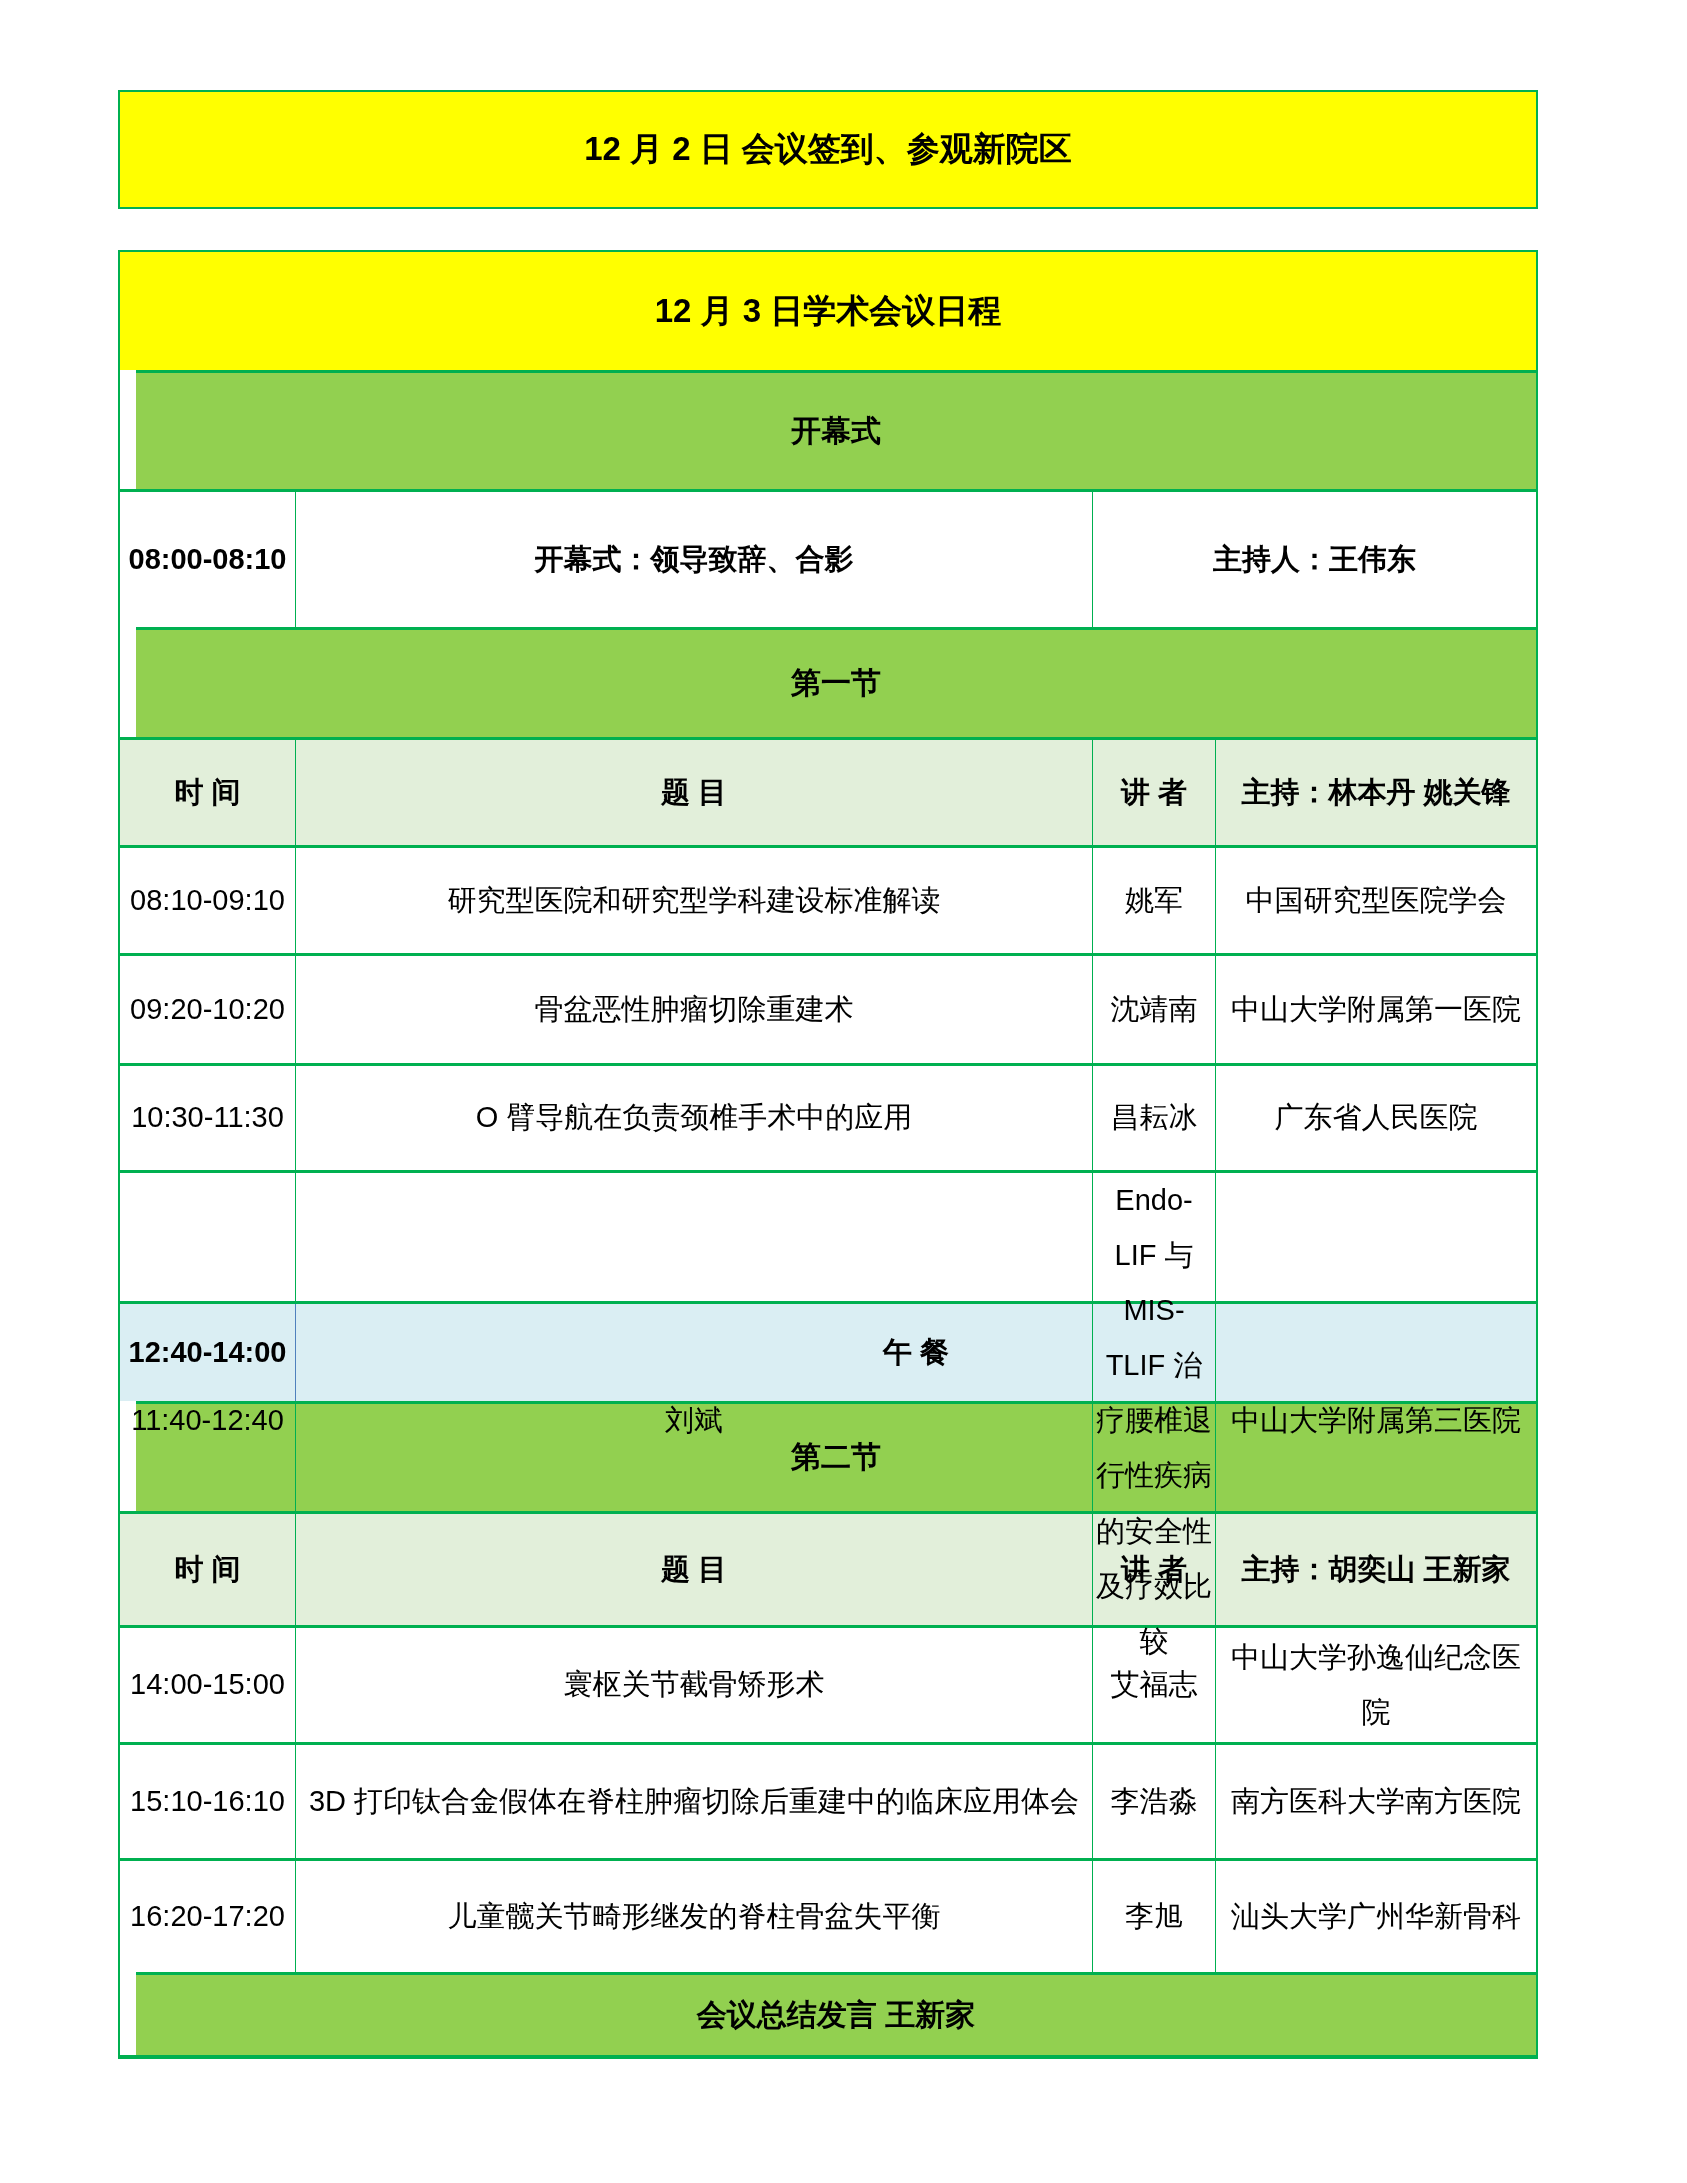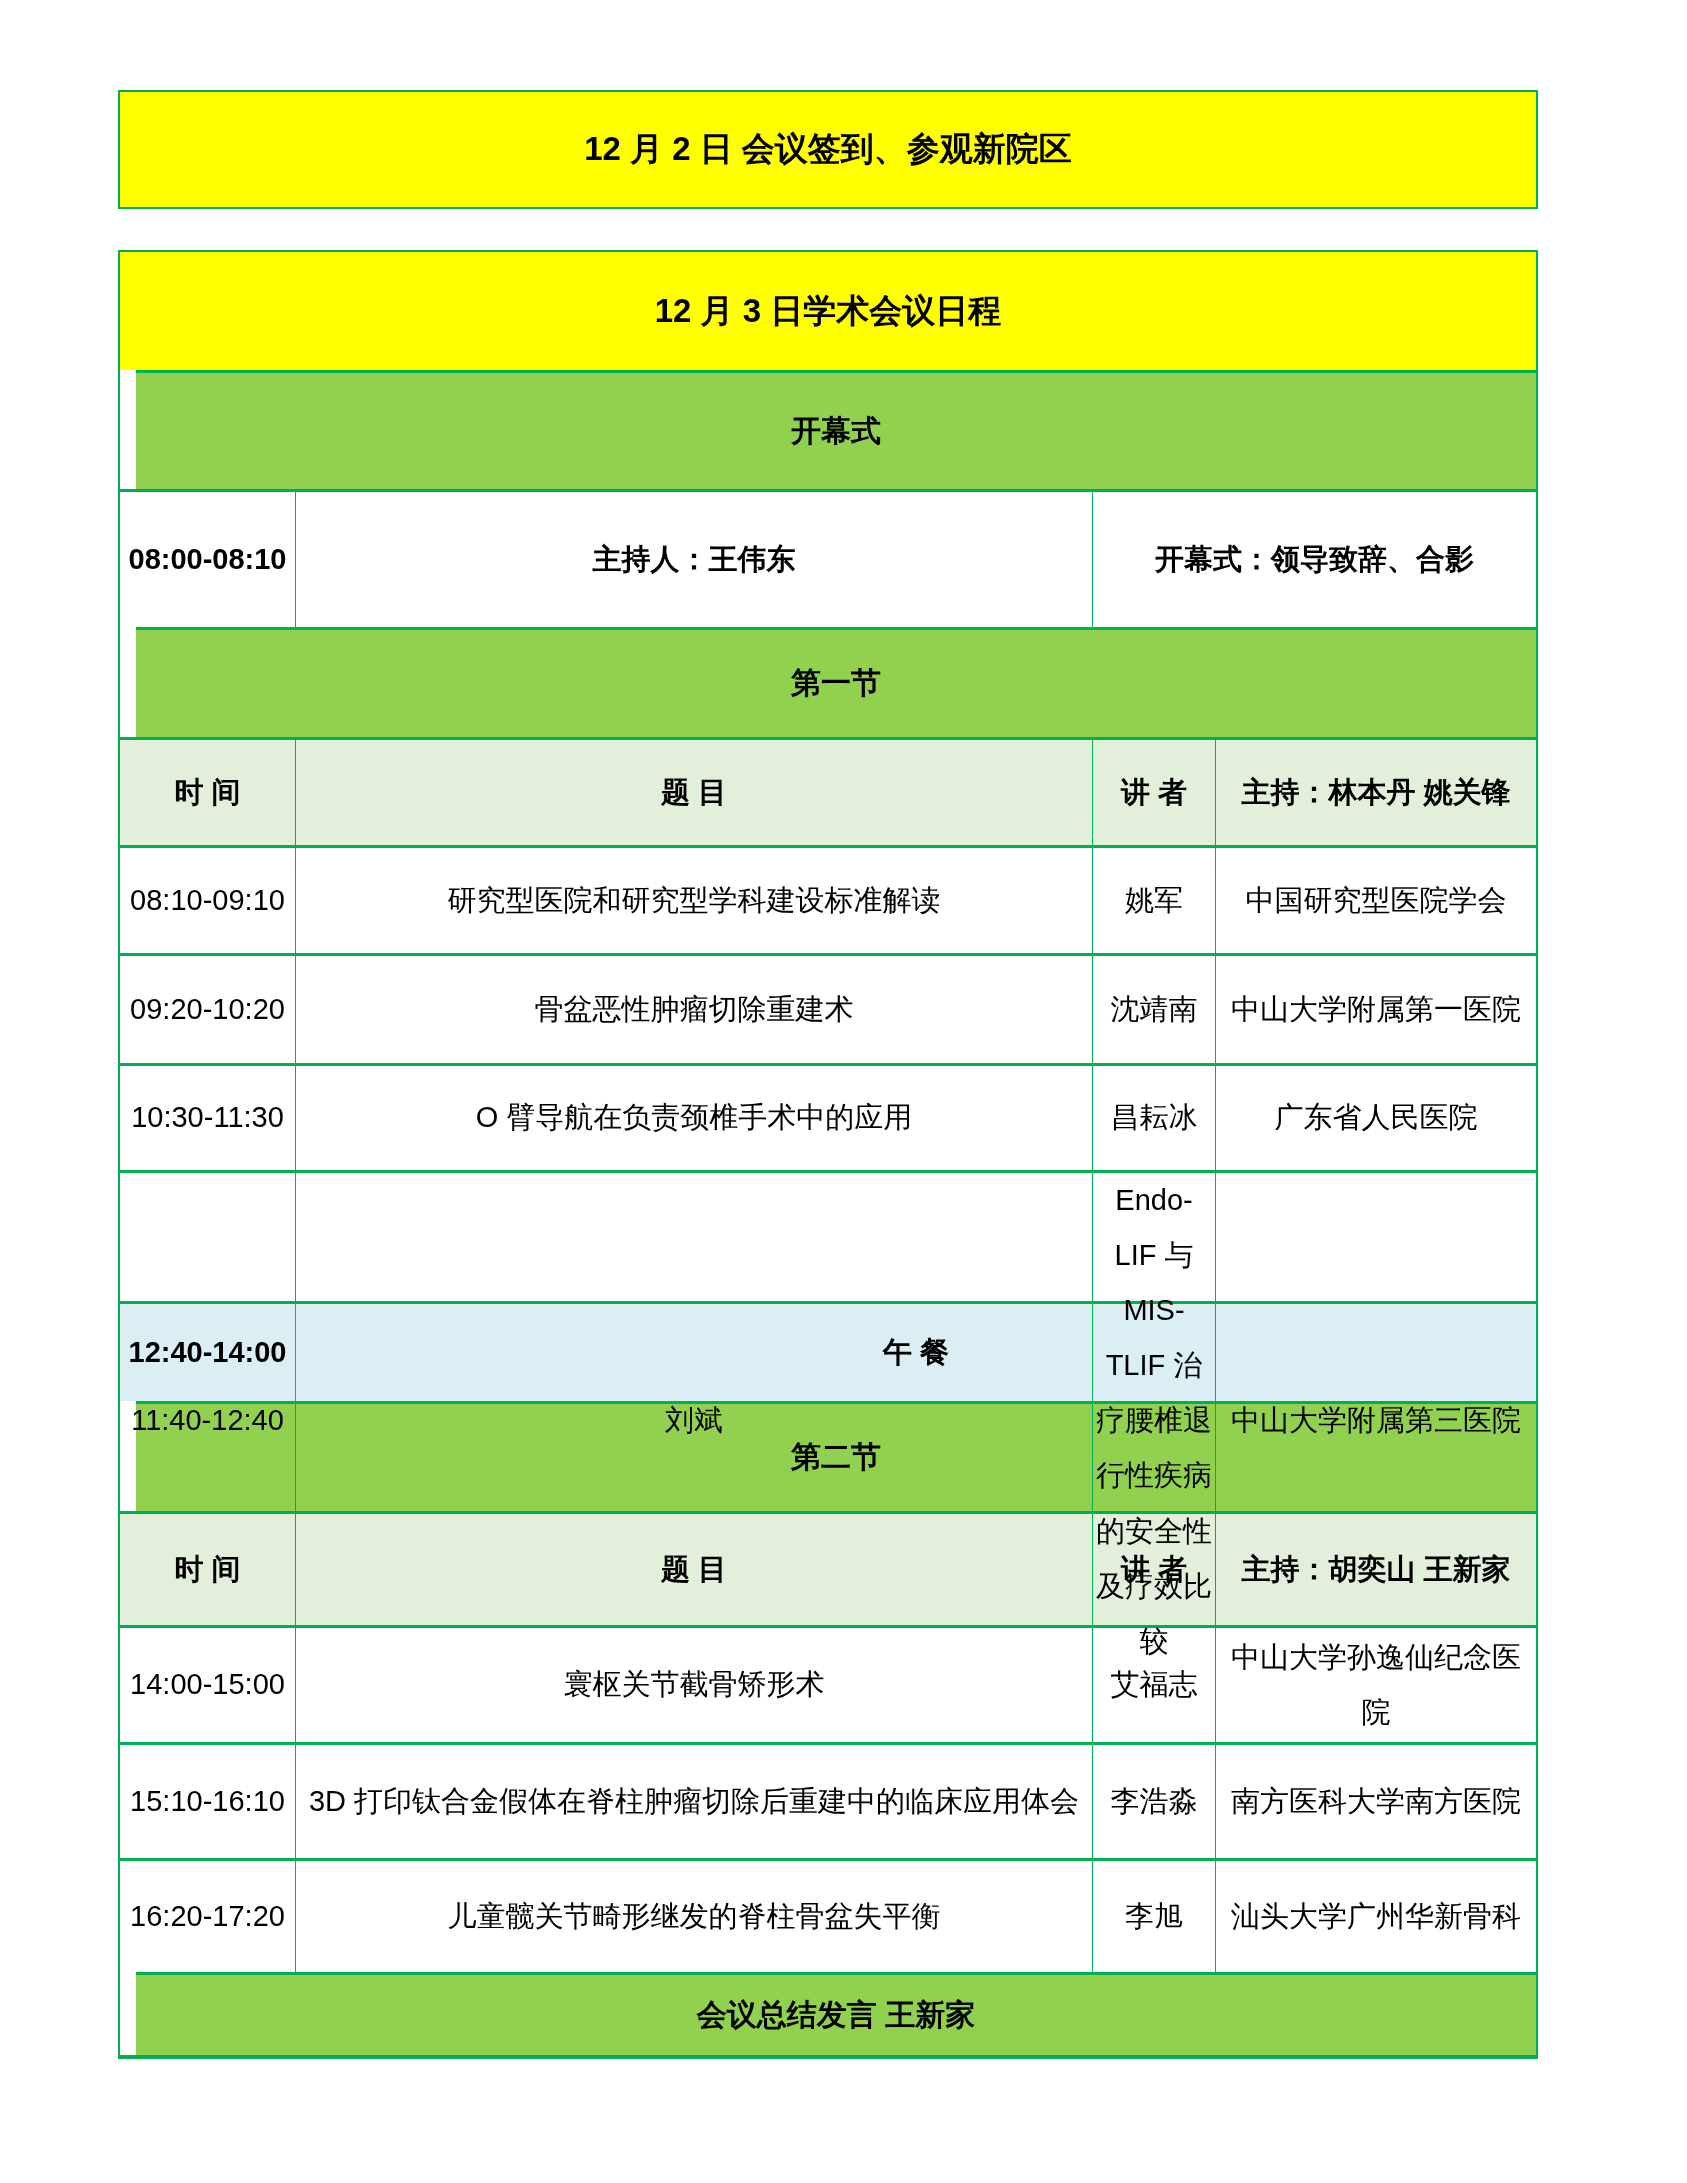--- a/index.html
+++ b/index.html
@@ -63,22 +63,22 @@
     </div>
 
     <div class="tbl">
 
       <div class="band h172">
         <span>开幕式</span>
       </div>
 
       <div class="rw cols3 h200">
         <div class="c bold">08:00-08:10</div>
+        <div class="c bl bold">开幕式：领导致辞、合影</div>
         <div class="c bl bold">主持人：王伟东</div>
-        <div class="c bl bold">开幕式：领导致辞、合影</div>
       </div>
 
       <div class="band h160">
         <span>第一节</span>
       </div>
 
       <div class="rw cols4 hdr h157">
         <div class="c">时 间</div>
         <div class="c bl">题 目</div>
         <div class="c bl">讲 者</div>

